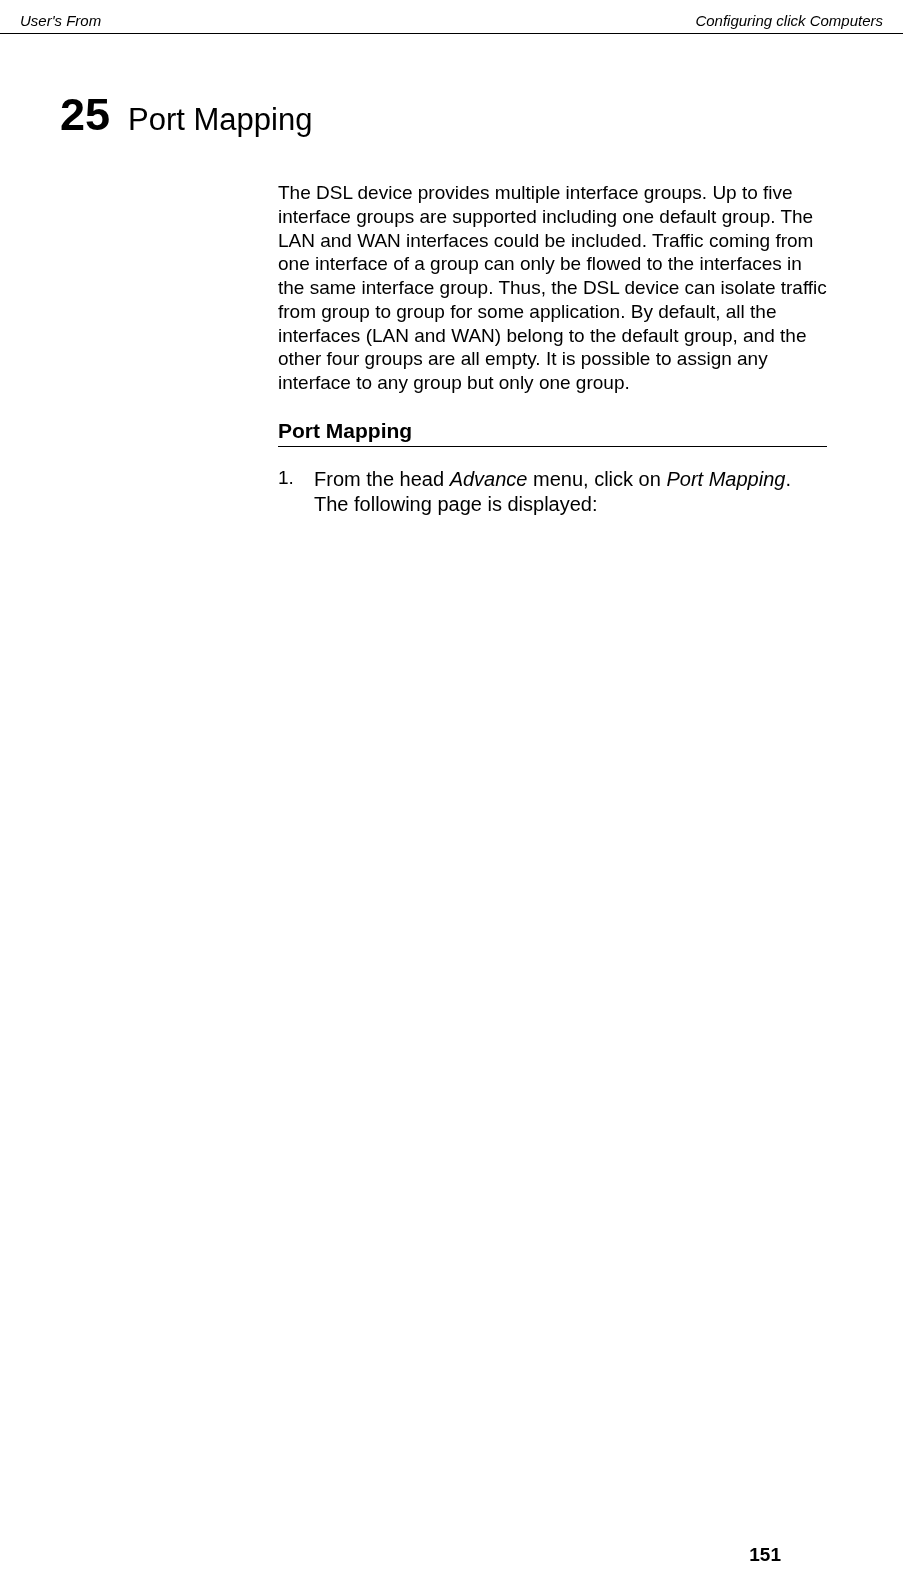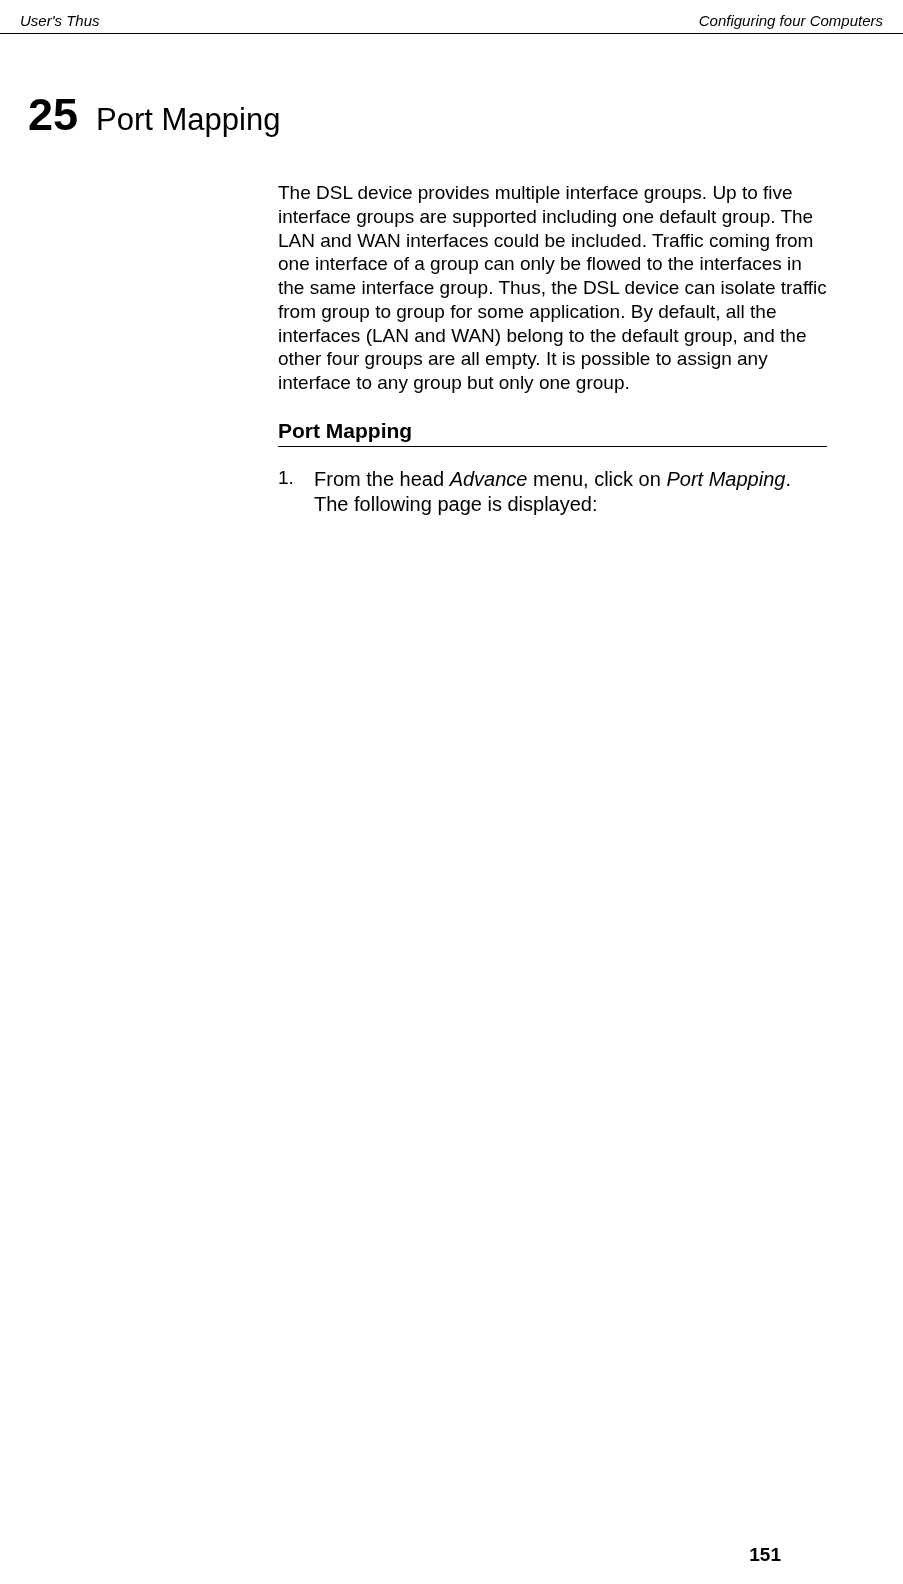--- a/index.html
+++ b/index.html
@@ -26,21 +26,21 @@
       font-style: italic;
       font-size: 15px;
     }
     .header-right {
       font-style: italic;
       font-size: 15px;
     }
     .chapter-title-row {
       display: flex;
       align-items: baseline;
-      padding: 55px 0 0 28px;
+      padding: 55px 0 0 60px;
     }
     .chapter-number {
       font-size: 45px;
       font-weight: bold;
     }
     .chapter-title {
       font-size: 31px;
       margin-left: 18px;
     }
     .content-area {
@@ -81,22 +81,22 @@
       right: 122px;
       font-weight: bold;
       font-size: 19px;
       margin-top: 45px;
     }
   </style>
 </head>
 <body>
 
 <div class="header">
-  <span class="header-left">User's Thus</span>
-  <span class="header-right">Configuring four Computers</span>
+  <span class="header-left">User's From</span>
+  <span class="header-right">Configuring click Computers</span>
 </div>
 
 <div class="chapter-title-row">
   <span class="chapter-number">25</span>
   <span class="chapter-title">Port Mapping</span>
 </div>
 
 <div class="content-area">
   <p class="intro-paragraph">The DSL device provides multiple interface groups. Up to five interface groups are supported including one default group. The LAN and WAN interfaces could be included. Traffic coming from one interface of a group can only be flowed to the interfaces in the same interface group. Thus, the DSL device can isolate traffic from group to group for some application. By default, all the interfaces (LAN and WAN) belong to the default group, and the other four groups are all empty. It is possible to assign any interface to any group but only one group.</p>
 

